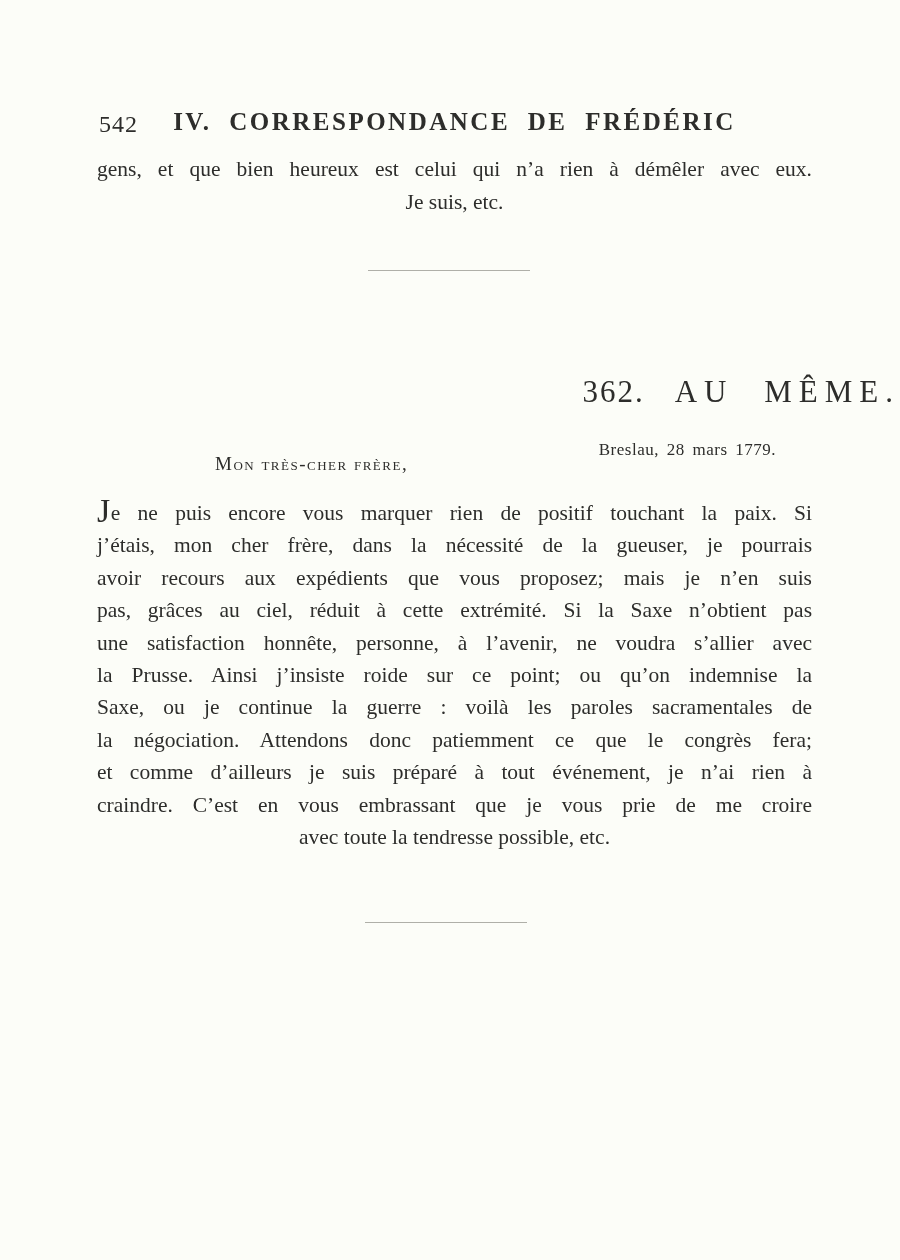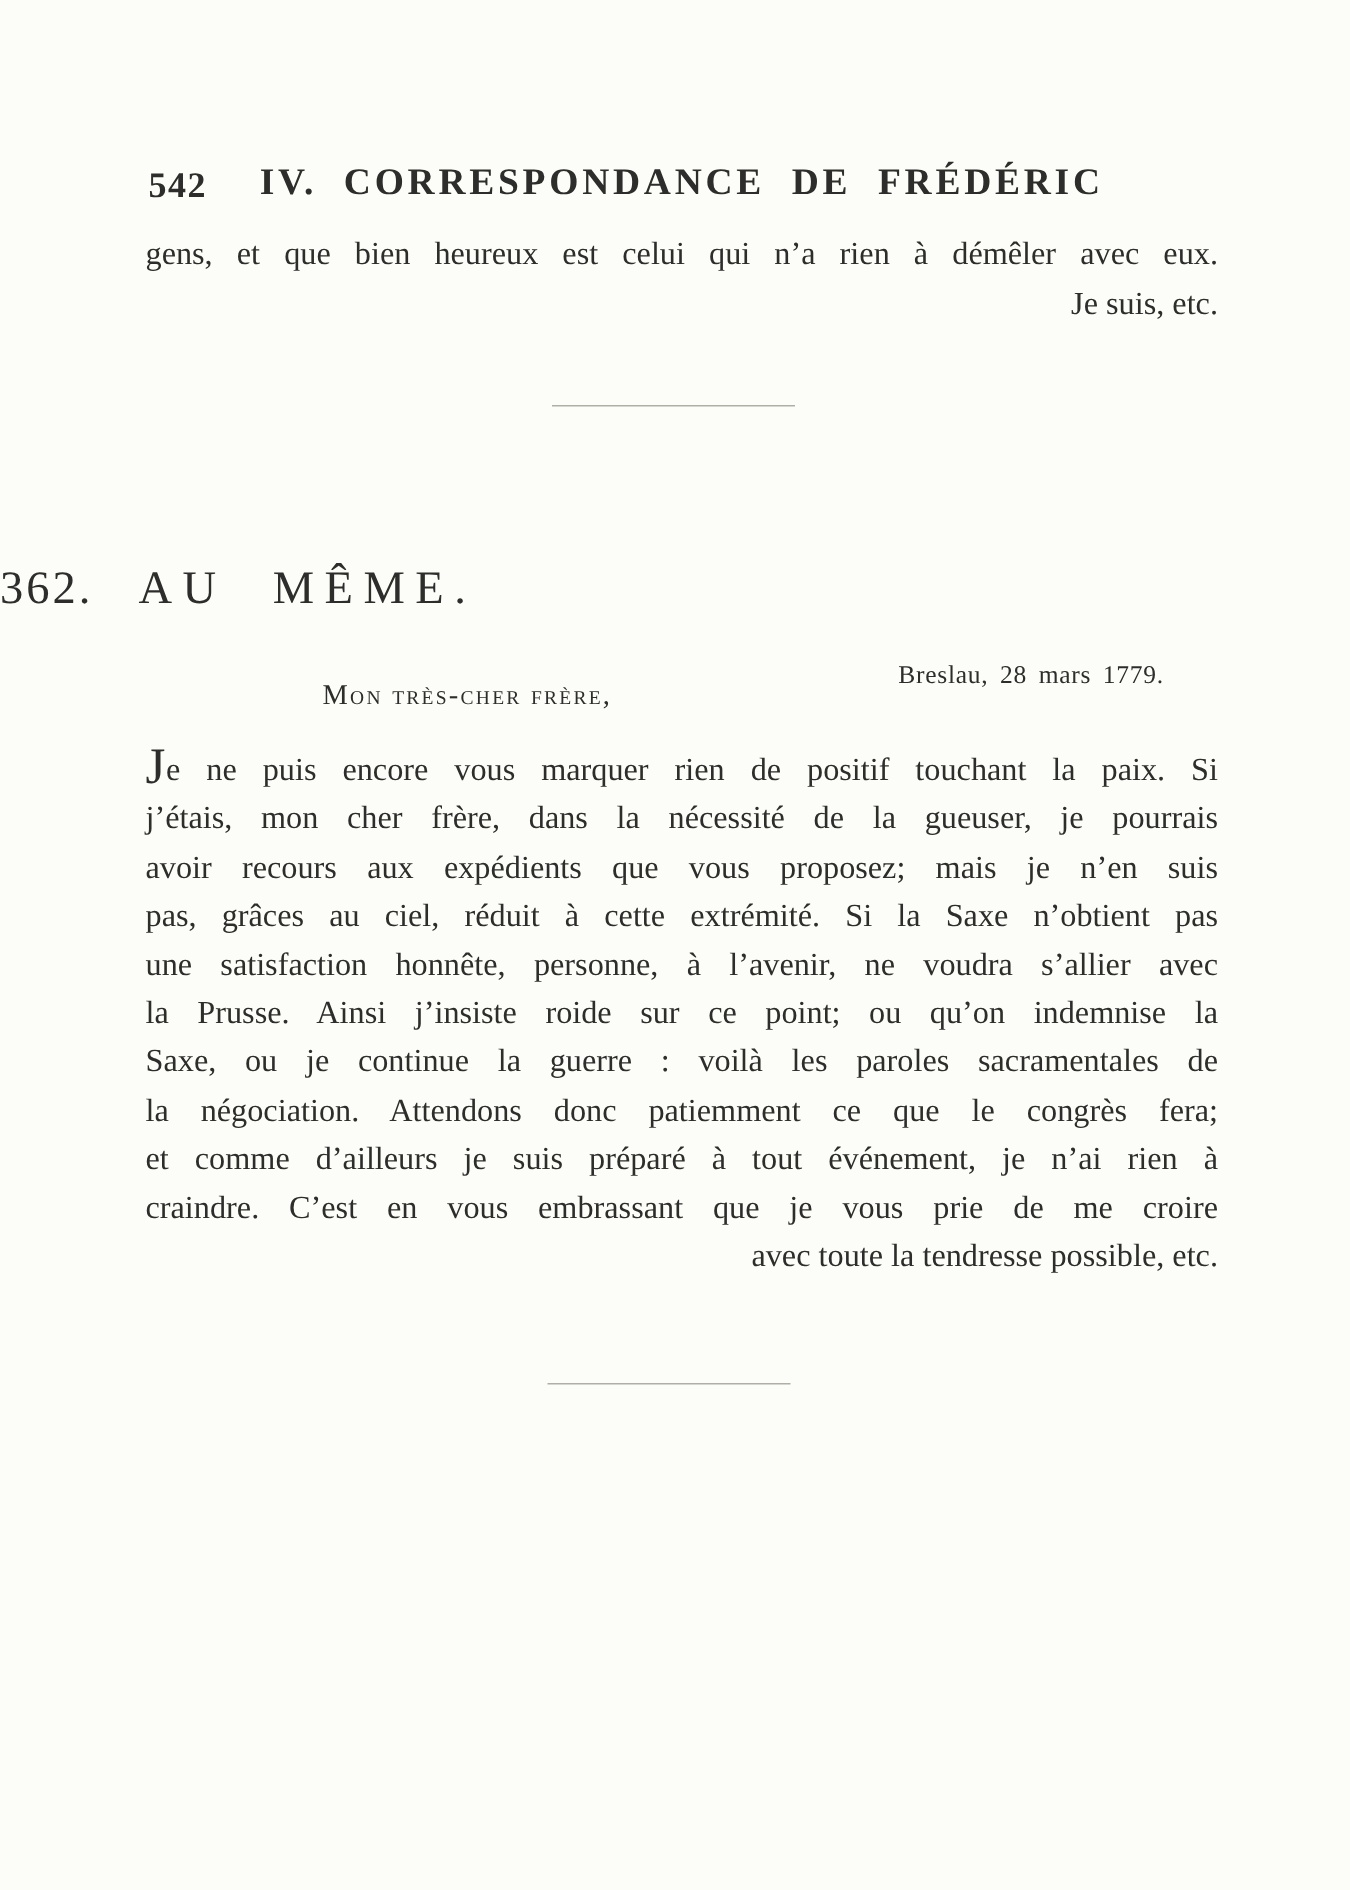--- a/index.html
+++ b/index.html
@@ -21,58 +21,57 @@
     left: 97px;
     width: 715px;
     height: 34px;
   }
   .pagenum {
     position: absolute;
     left: 2px;
     top: 3px;
     font-size: 24px;
     letter-spacing: 1px;
-    font-weight: bold;
   }
   .running-title {
     display: block;
     text-align: center;
     font-size: 25px;
     letter-spacing: 2.5px;
     word-spacing: 9px;
     white-space: nowrap;
     font-weight: bold;
   }
   
   .prev-letter {
     position: absolute;
     top: 153px;
     left: 97px;
     width: 715px;
     font-size: 21.5px;
     line-height: 32.5px;
   }
   .jline { text-align: justify; text-align-last: justify; }
-  .lline { text-align: right; }
+  .lline { text-align: center; }
   
   .rule {
     position: absolute;
     height: 0;
     border-top: 1.4px solid #9b9b93;
     opacity: 0.8;
   }
   .rule-1 { top: 270px; left: 368px; width: 162px; }
   .rule-2 { top: 922px; left: 365px; width: 162px; }
   
   .letter-heading {
     position: absolute;
     top: 374px;
     left: 0;
     width: 900px;
-    text-align: left;
+    text-align: right;
     font-size: 31px;
     white-space: nowrap;
   }
   .letter-number { letter-spacing: 2px; margin-right: 30px; }
   .letter-title  { letter-spacing: 7px; word-spacing: 16px; }
   
   .dateline {
     position: absolute;
     top: 440px;
     right: 124px;

